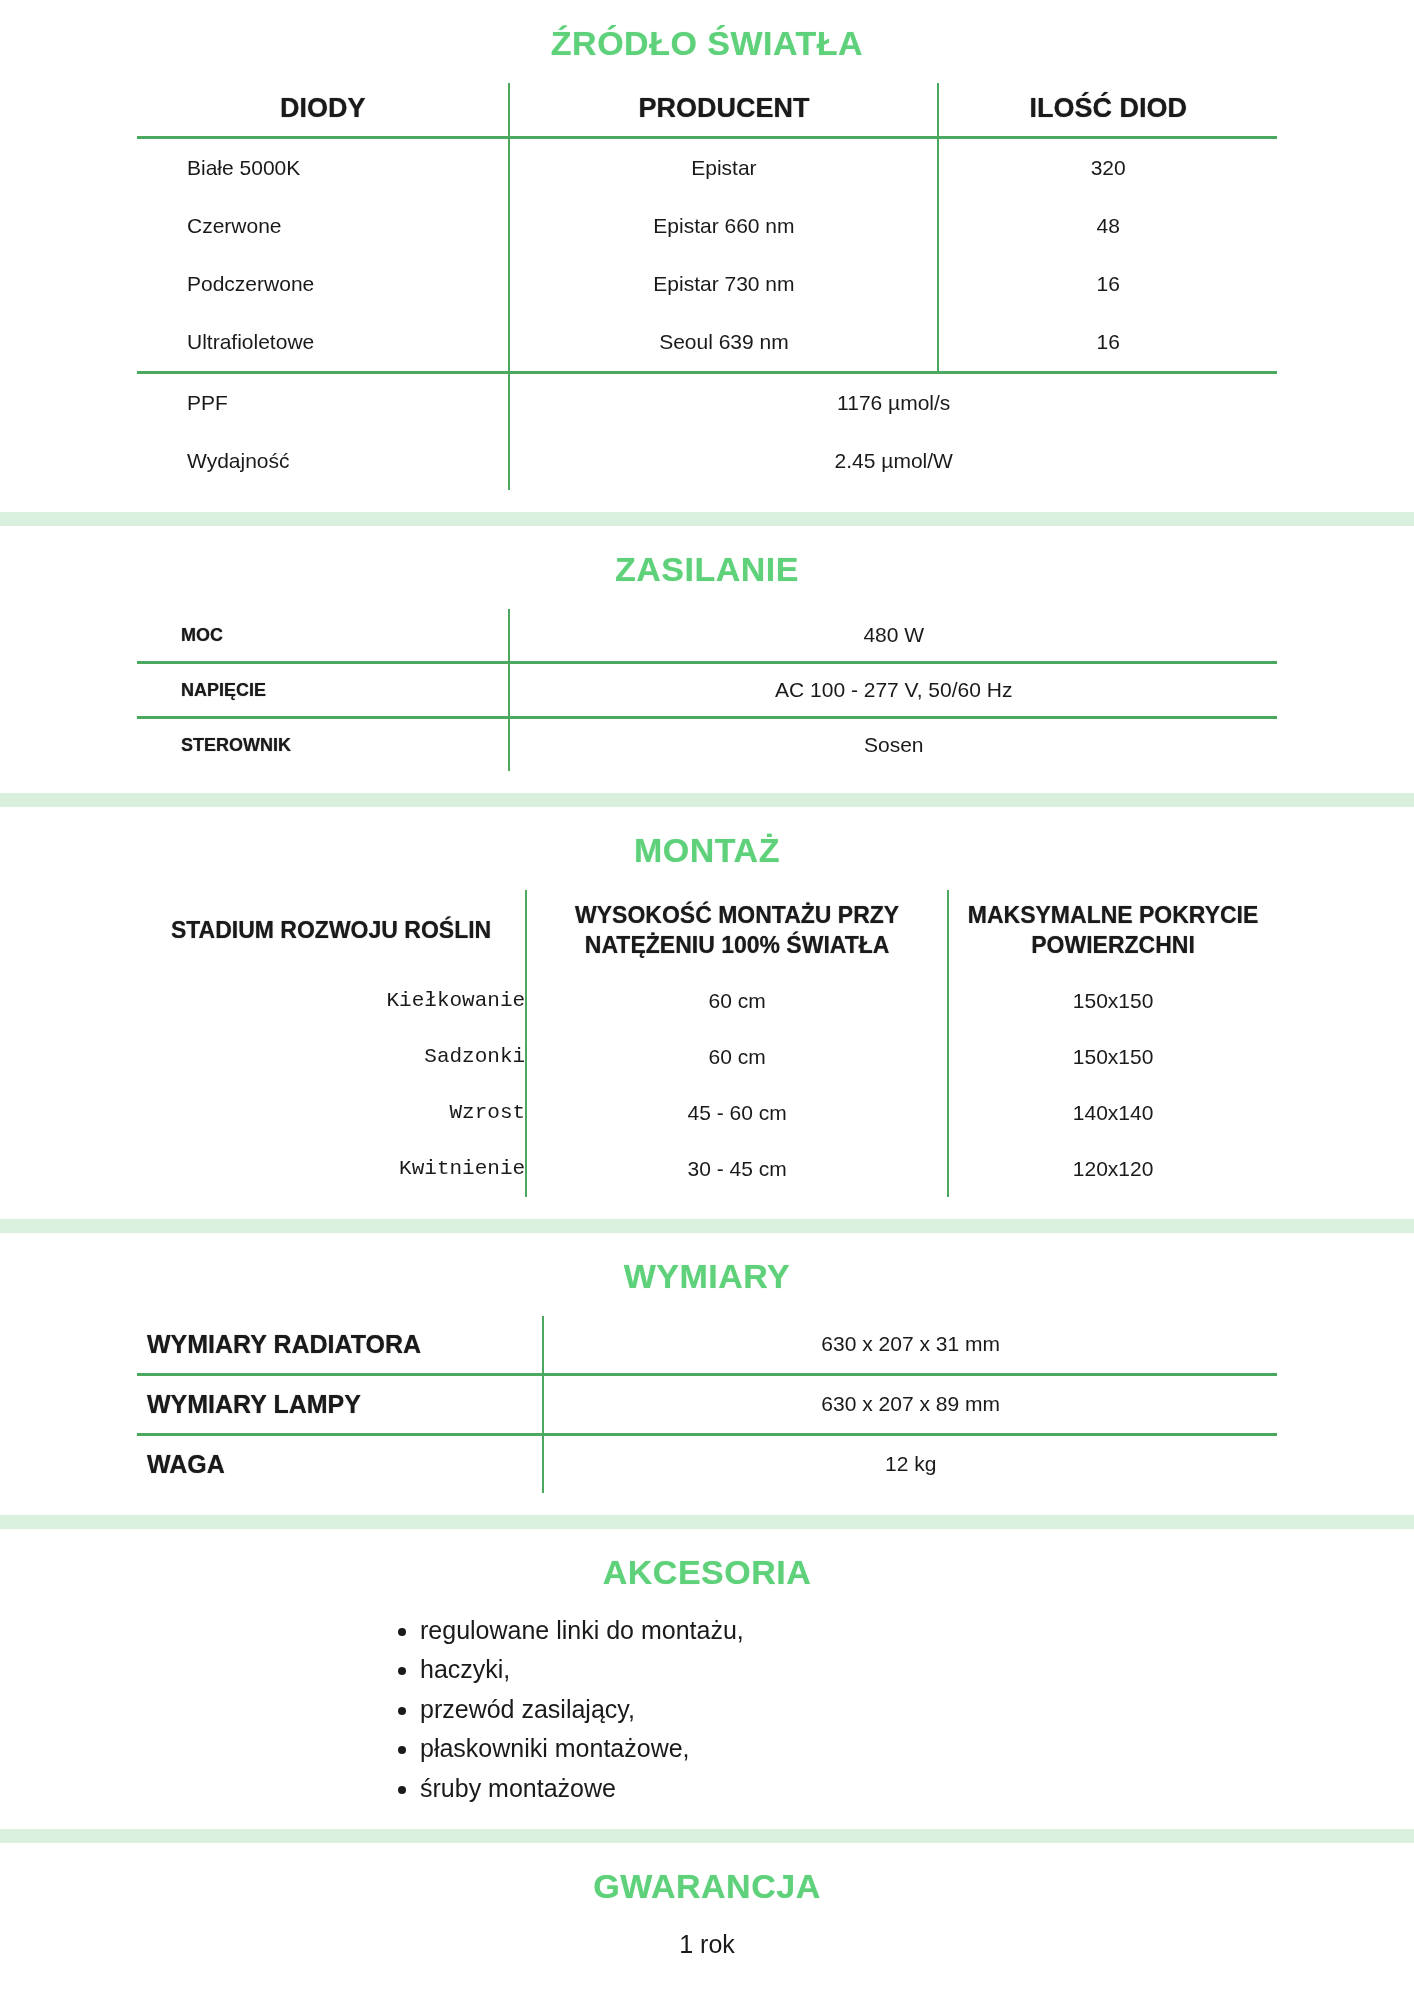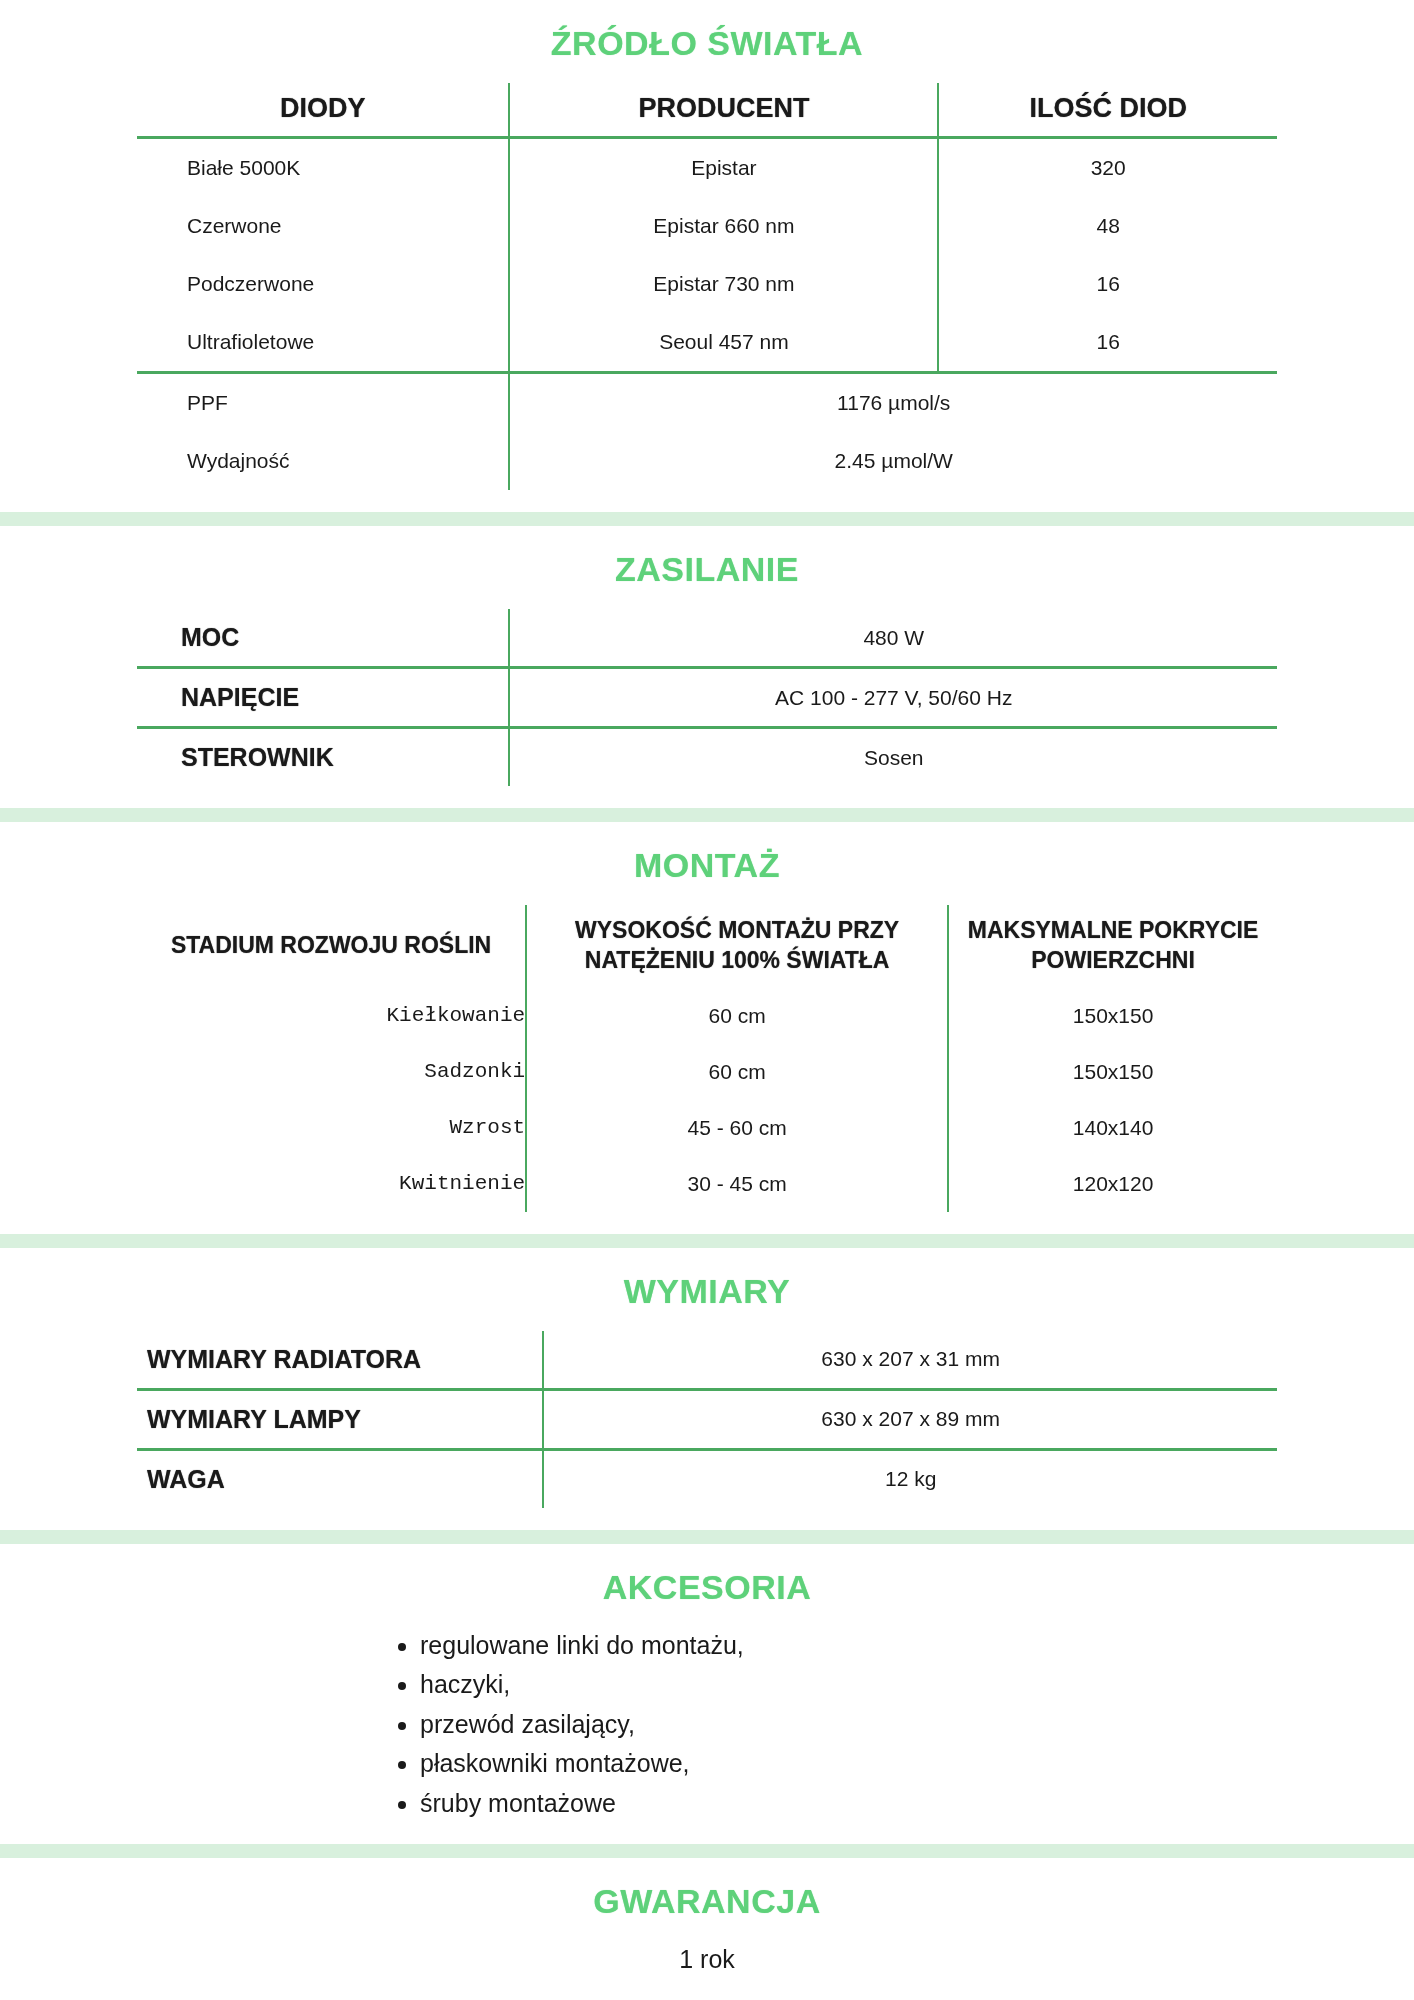--- a/index.html
+++ b/index.html
@@ -69,21 +69,21 @@
   .s1 td.cell {
     font-size: 21px;
     padding: 17px 0 17px 0;
   }
   .s1 td.c-left  { text-align: left; padding-left: 50px; }
   .s1 td.c-mid   { text-align: center; }
   .s1 td.c-right { text-align: center; }
 
   
   .s2 td.label {
-    font-size: 25px;
+    font-size: 18px;
     font-weight: bold;
     padding: 14px 0 14px 44px;
     text-align: left;
     text-shadow: 0 0 1px #666;
   }
   .s2 td.value {
     font-size: 21px;
     text-align: center;
     padding: 14px 0;
   }
@@ -165,21 +165,21 @@
           <td class="cell c-mid vrule">Epistar 660 nm</td>
           <td class="cell c-right vrule">48</td>
         </tr>
         <tr>
           <td class="cell c-left">Podczerwone</td>
           <td class="cell c-mid vrule">Epistar 730 nm</td>
           <td class="cell c-right vrule">16</td>
         </tr>
         <tr class="hrule-row">
           <td class="cell c-left">Ultrafioletowe</td>
-          <td class="cell c-mid vrule">Seoul 457 nm</td>
+          <td class="cell c-mid vrule">Seoul 639 nm</td>
           <td class="cell c-right vrule">16</td>
         </tr>
 
         <tr>
           <td class="cell c-left">PPF</td>
           <td class="cell c-mid vrule" colspan="2">1176 µmol/s</td>
         </tr>
         <tr>
           <td class="cell c-left">Wydajność</td>
           <td class="cell c-mid vrule" colspan="2">2.45 µmol/W</td>

